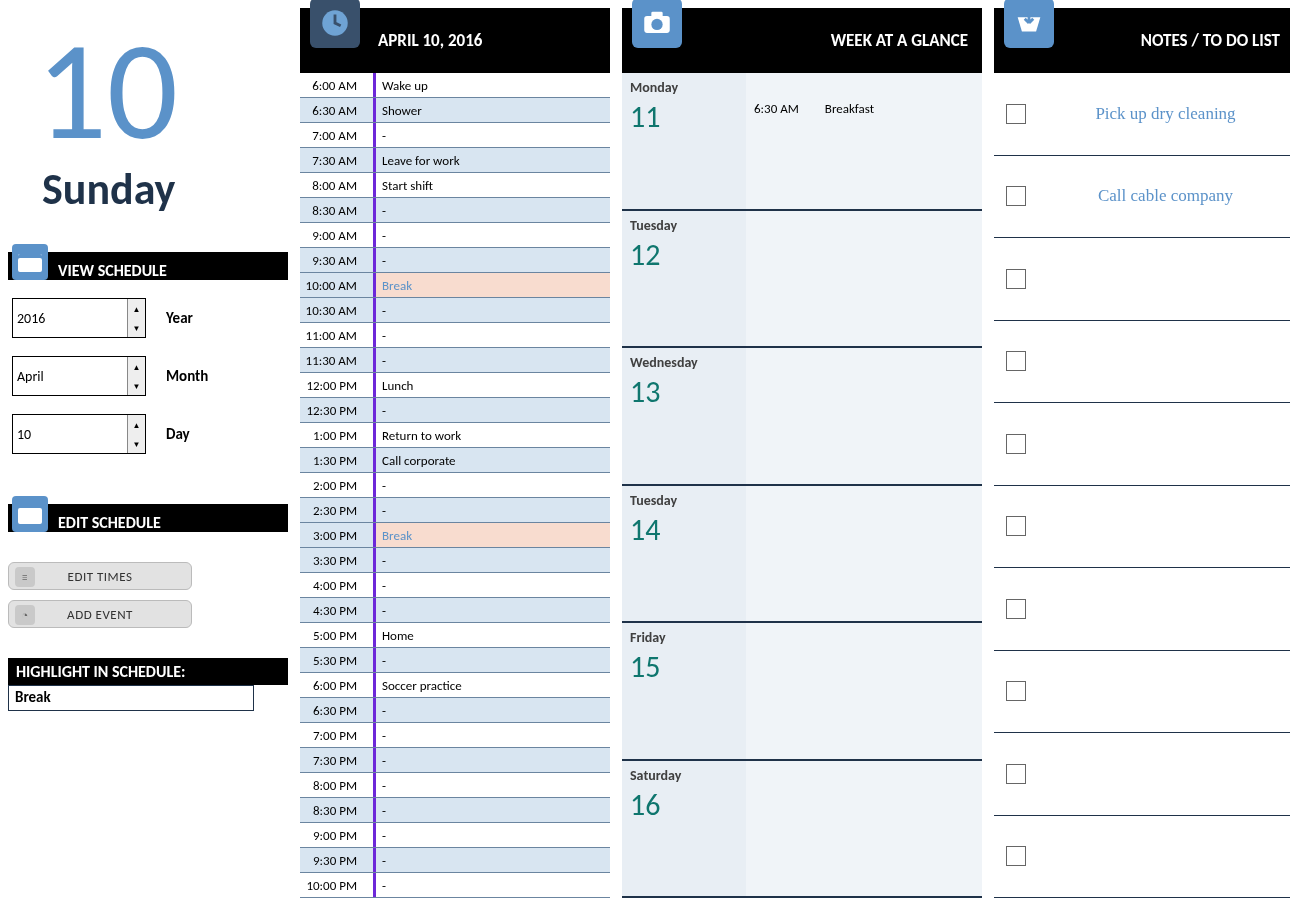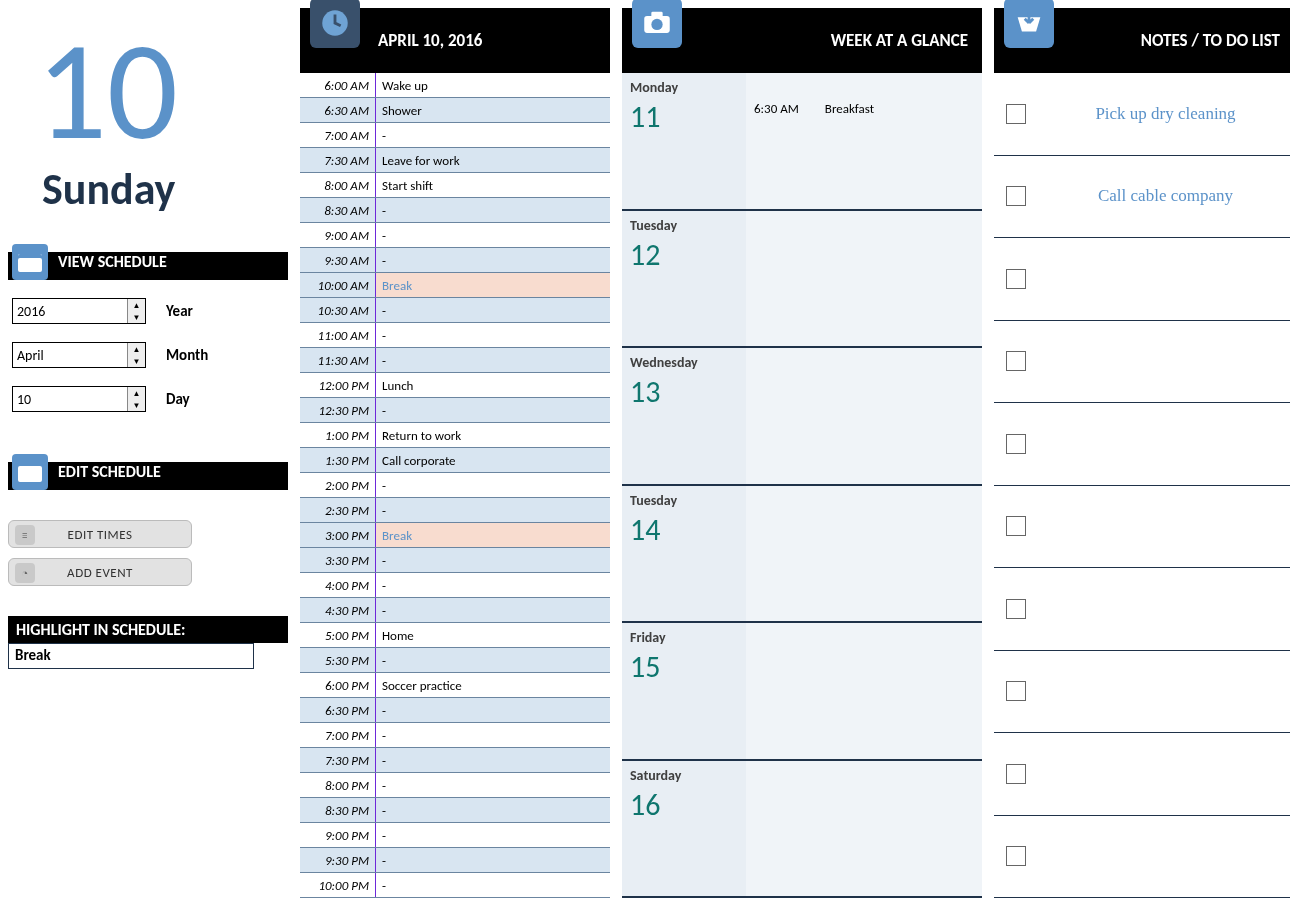--- a/index.html
+++ b/index.html
@@ -38,21 +38,21 @@
     margin-top: 8px;
     margin-bottom: 36px;
   }
   .section-bar {
     background: #000;
     color: #fff;
     font-weight: bold;
     font-size: 16px;
     height: 28px;
     display: flex;
-    align-items: flex-start;
+    align-items: flex-end;
     padding-left: 50px;
     position: relative;
   }
   .section-bar.icon-cal::before, .section-bar.icon-brief::before {
     content: "";
     position: absolute;
     left: 4px;
     top: -8px;
     width: 36px; height: 36px;
     background: #5b92c9;
@@ -75,21 +75,21 @@
     background:#fff;border-radius:2px;
   }
   .spinner-row {
     display: flex;
     align-items: center;
     gap: 20px;
     margin: 18px 0 0 4px;
   }
   .spinner {
     width: 134px;
-    height: 26px;
+    height: 40px;
     border: 1px solid #000;
     display: flex;
     align-items: center;
     justify-content: space-between;
     font-size: 14px;
     padding-left: 4px;
     background:#fff;
   }
   .spinner .arrows {
     width: 18px;
@@ -157,24 +157,23 @@
     position:absolute;left:10px;top:-10px;width:50px;height:50px;border-radius:6px;
     background:#39506b;display:flex;align-items:center;justify-content:center;
   }
   .hicon svg{width:34px;height:34px;fill:#6fa3d4;}
   .sched-row{
     display:flex;height:25px;border-bottom:1px solid #6b85a0;font-size:13px;
   }
   .sched-row.alt .time{background:#d8e5f1;}
   .sched-row.alt .event{background:#d8e5f1;}
   .sched-row .time{
-    width:76px;flex:0 0 76px;text-align:right;padding-right:6px;
+    width:76px;flex:0 0 76px;text-align:right;padding-right:16px;
     display:flex;align-items:center;justify-content:flex-end;
-    border-right:1px solid #6d28d9;
-    font-style:italic;
+    border-right:3px solid #6d28d9;
   }
   .sched-row .event{
     flex:1;padding-left:6px;display:flex;align-items:center;
   }
   .sched-row.hl .event{background:#f8dccf;color:#5b92c9;}
   .sched-row.hl .time{background:#d8e5f1;}
   
   .week{
     width:360px;flex:0 0 360px;
     display:flex;flex-direction:column;

